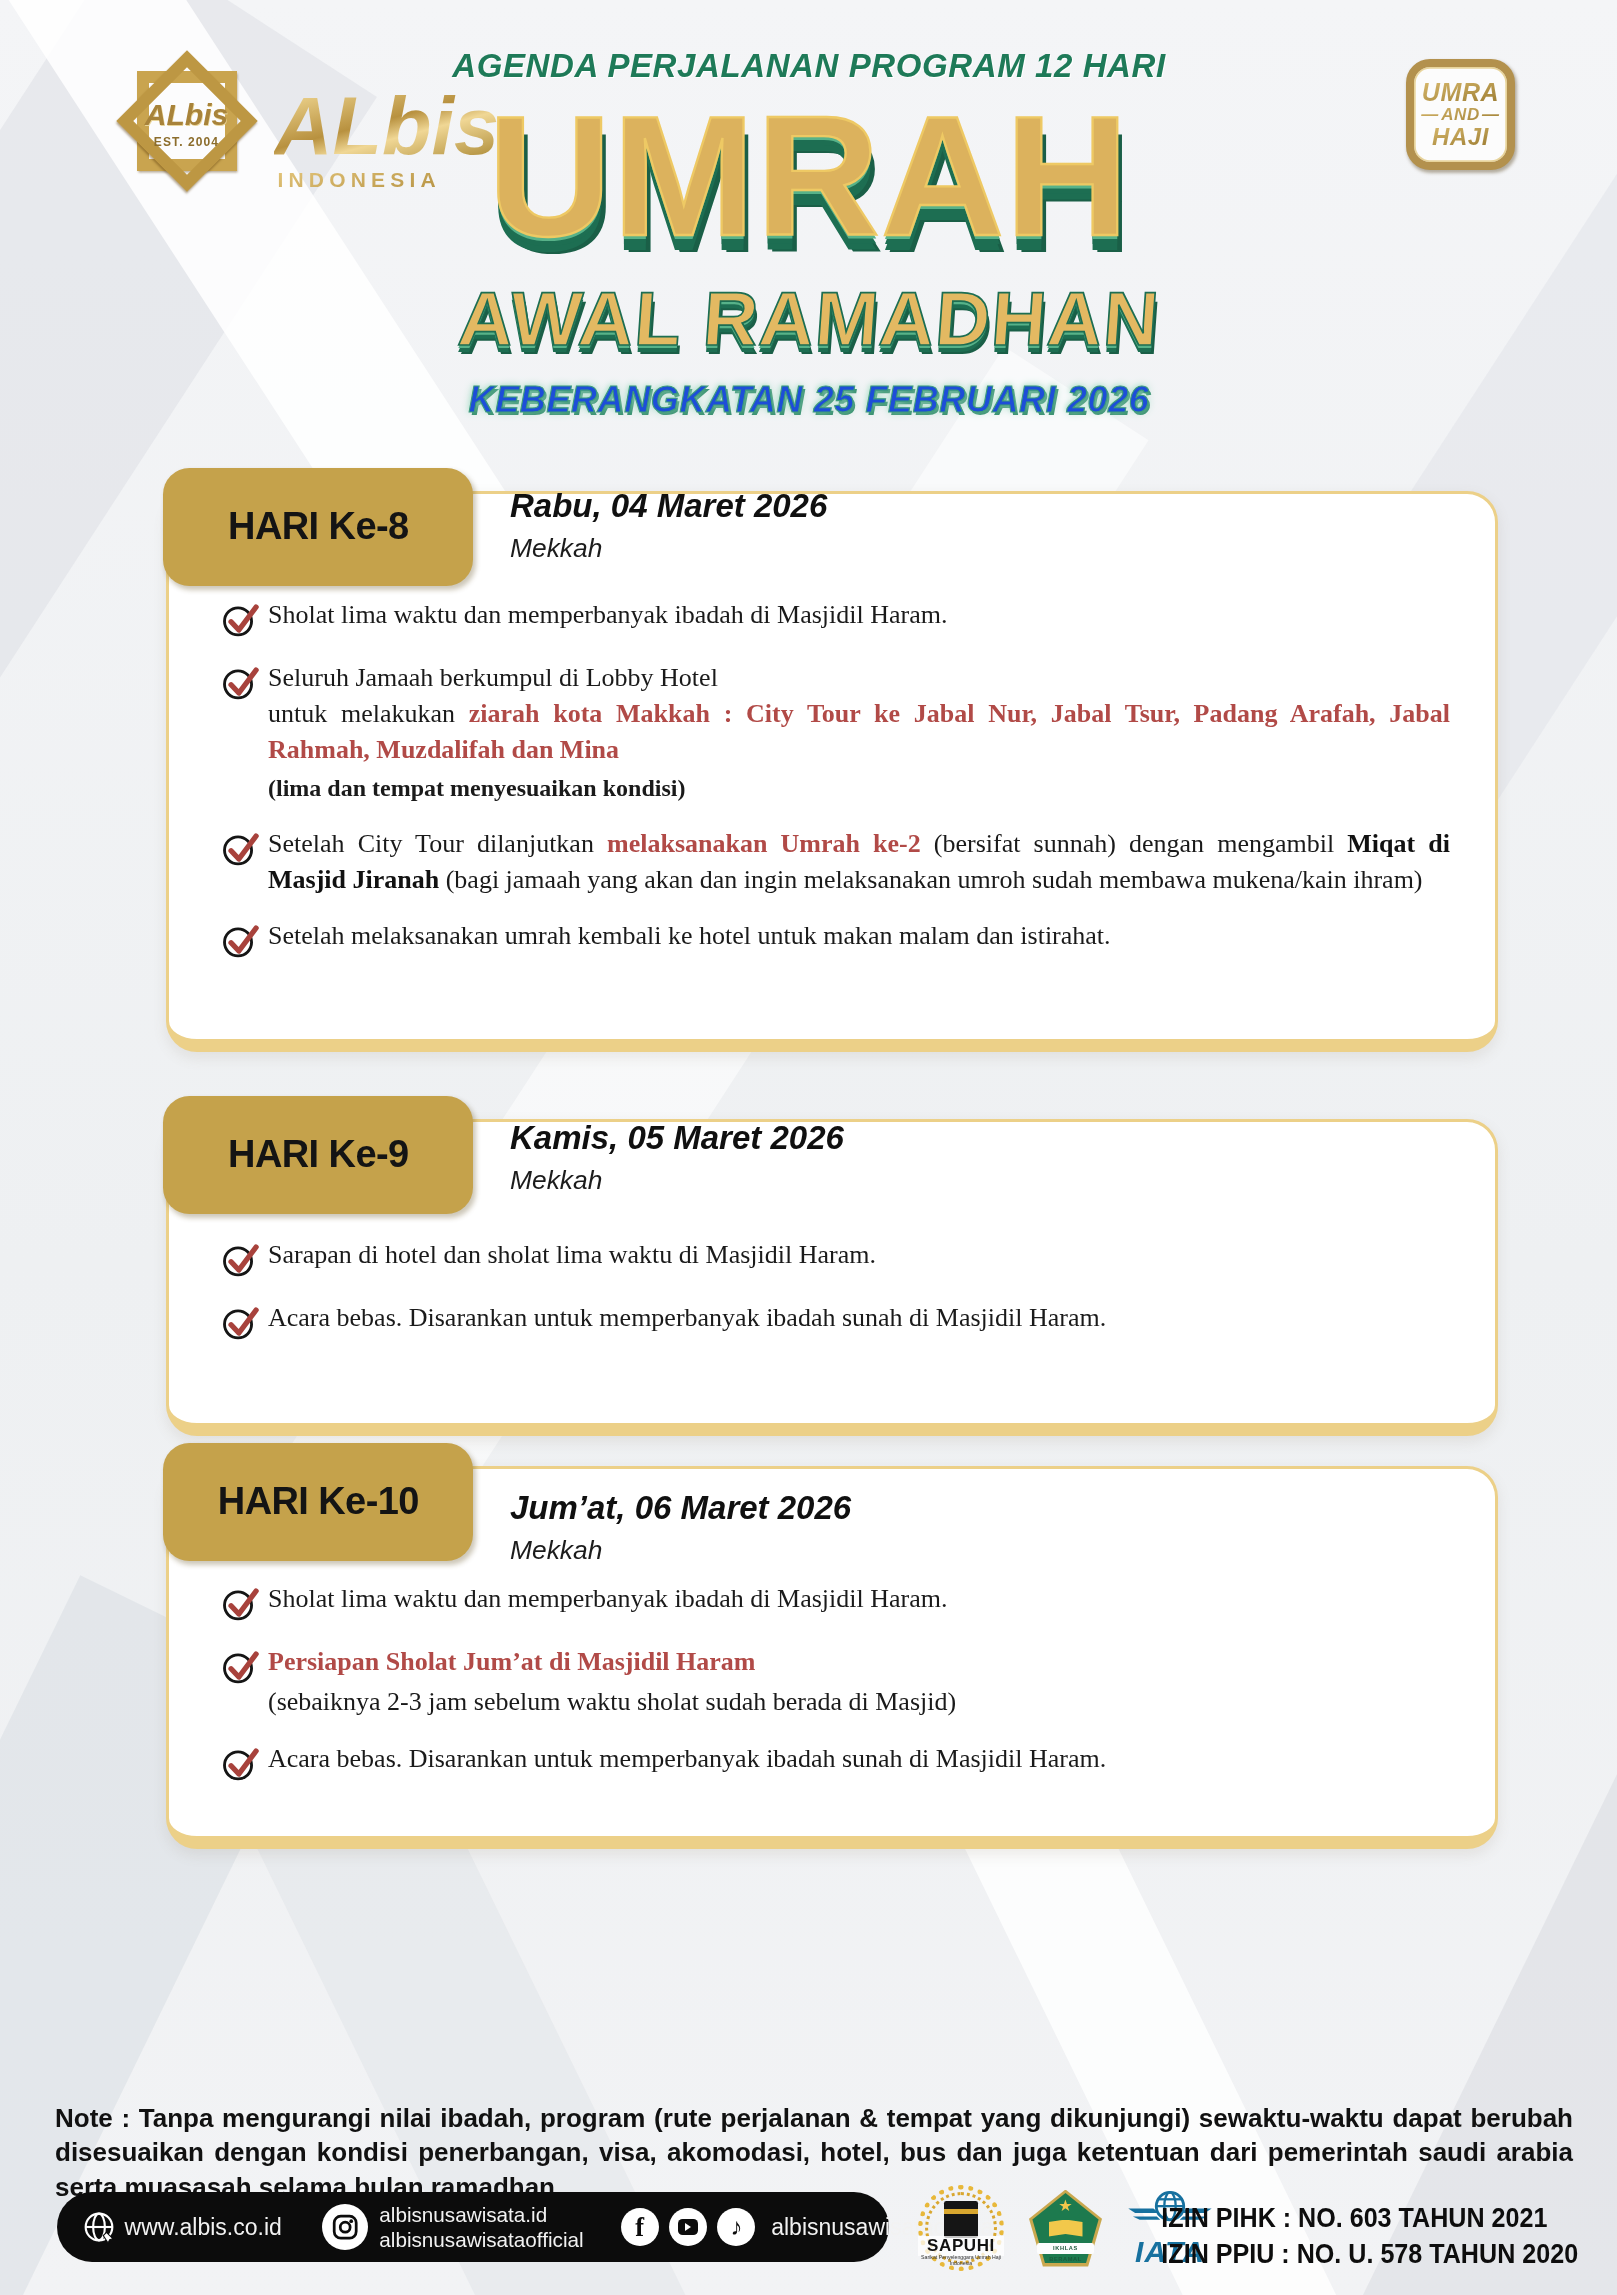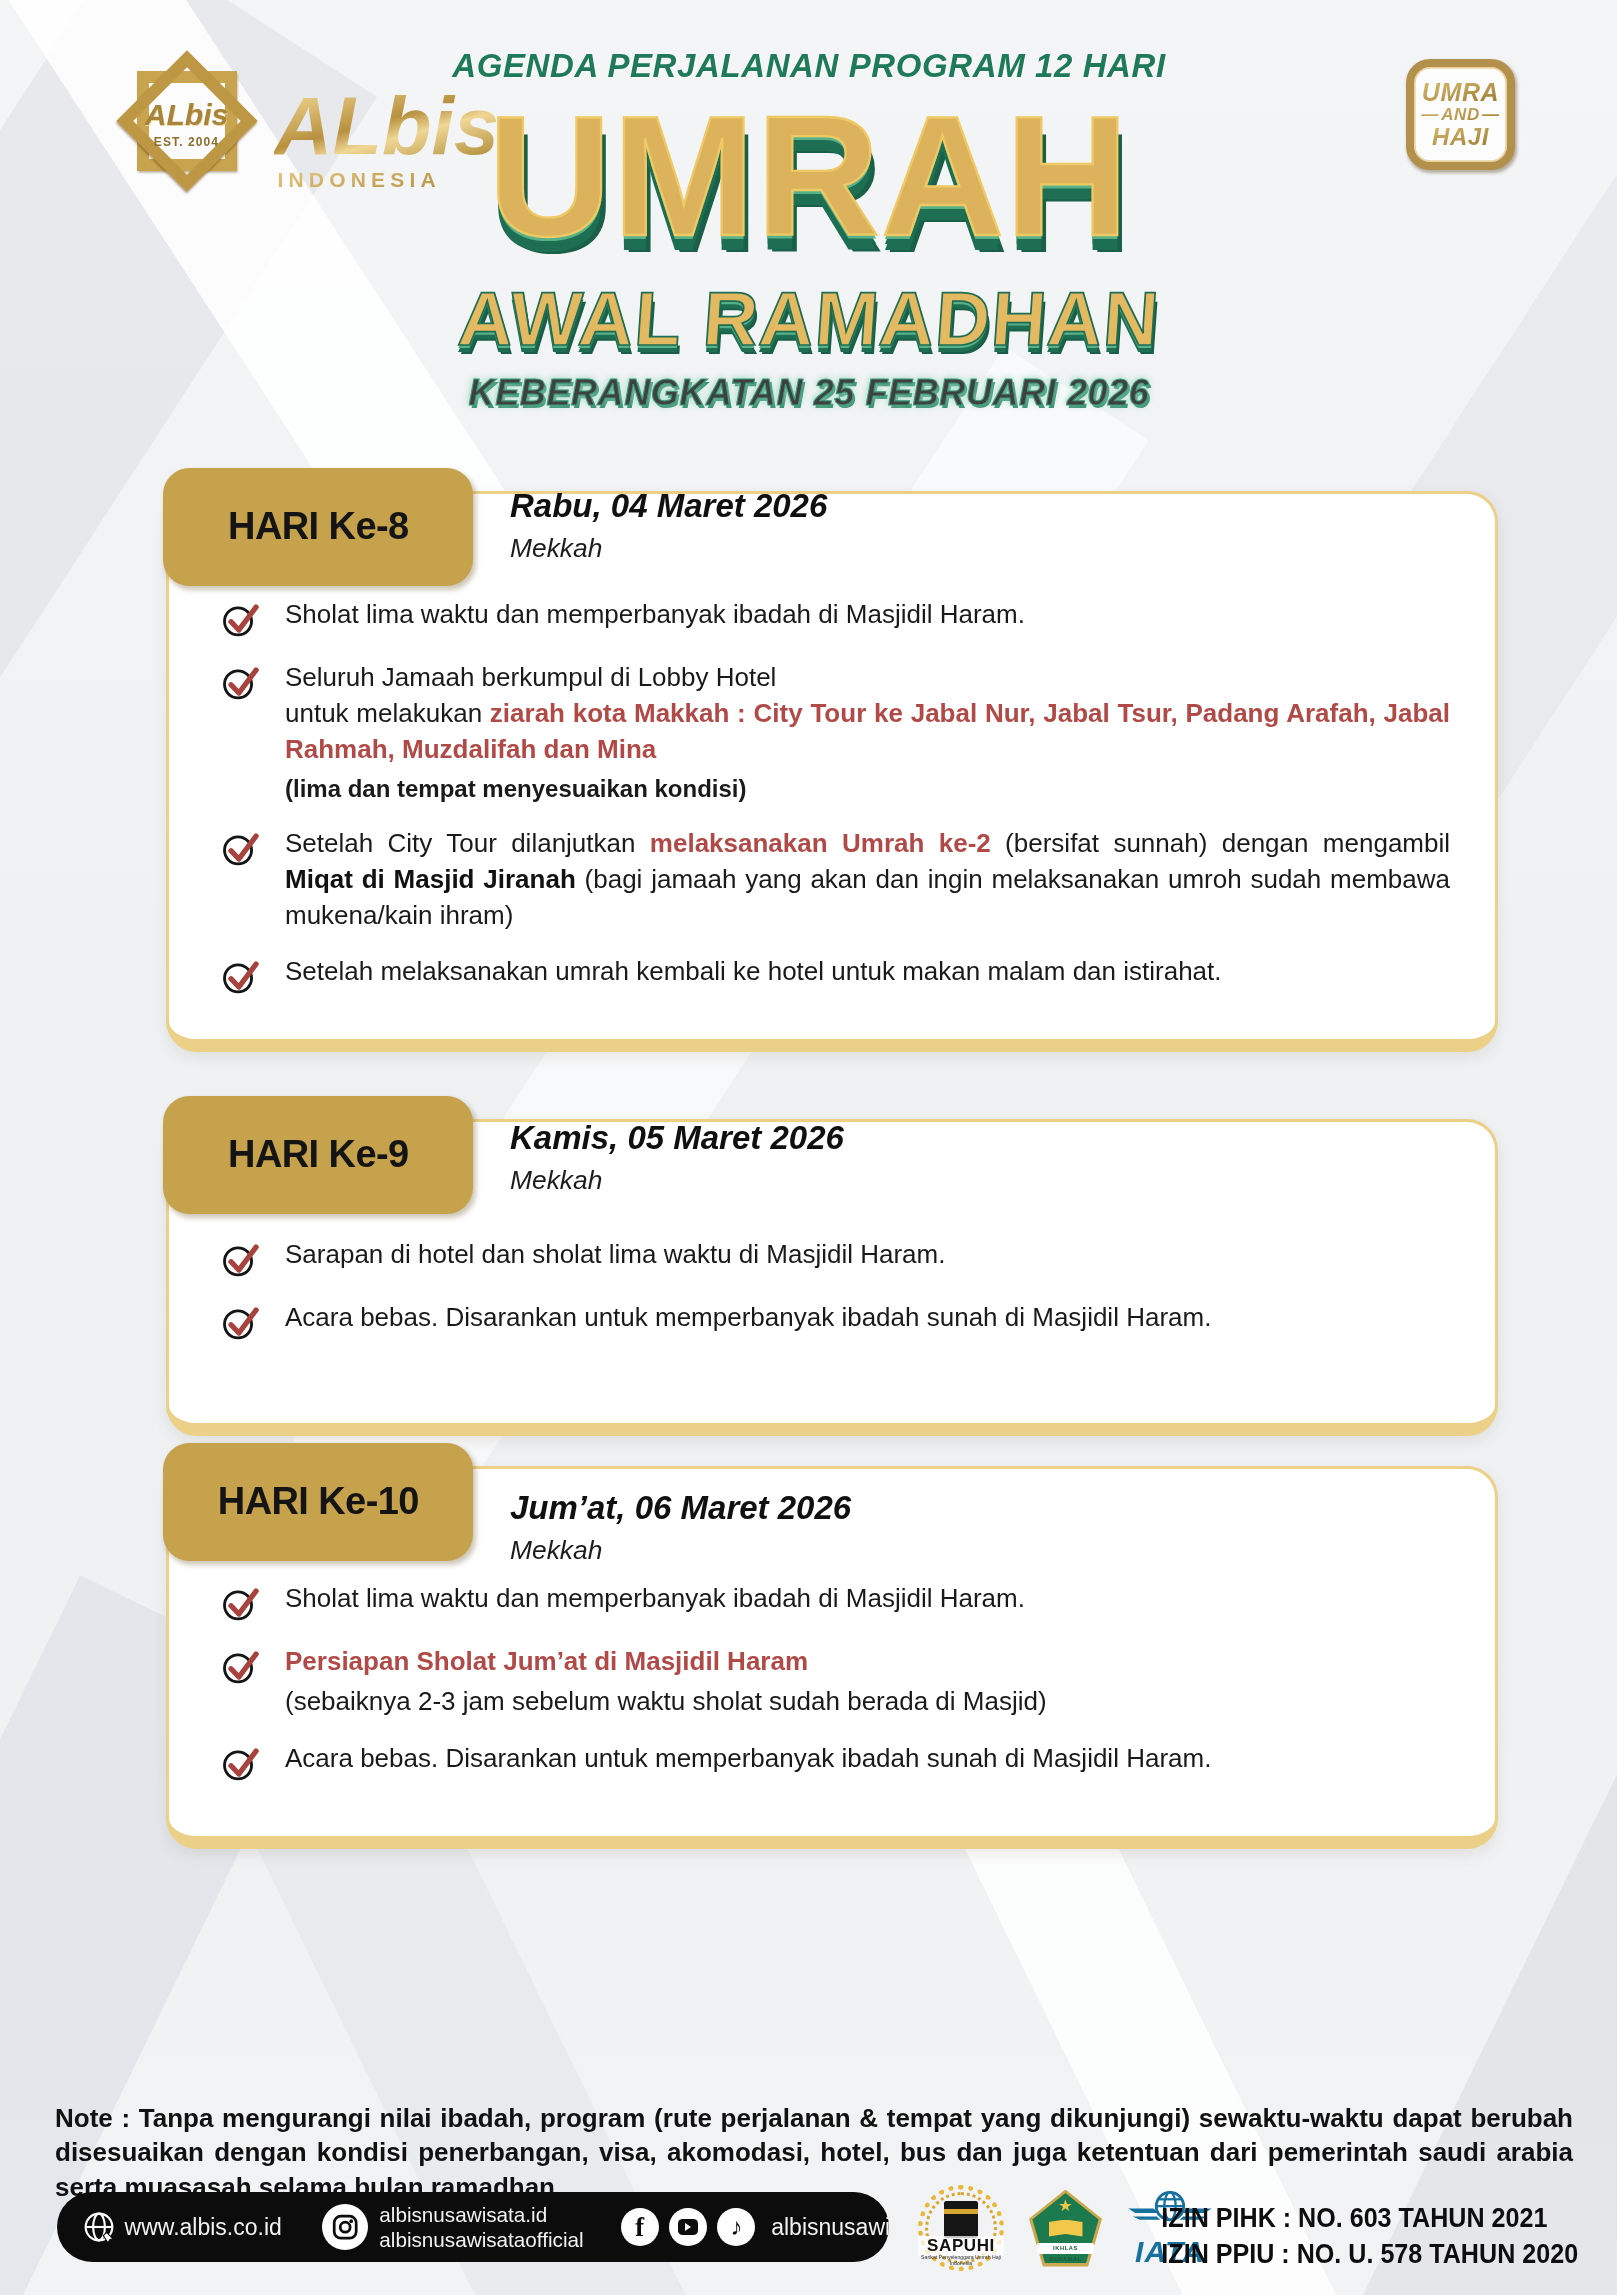--- a/index.html
+++ b/index.html
@@ -49,21 +49,21 @@
   .lr3{font-size:24px;line-height:1;}
 
   .title-stack{position:absolute;left:50%;top:47px;transform:translateX(-50%);width:1205px;text-align:center;z-index:2;}
   .kicker{font-size:33px;font-weight:900;font-style:italic;color:#1e7a58;letter-spacing:0.6px;text-shadow:1.1px 1.1px 0 #ffffff;}
   .umrah{margin-top:4.6px;font-size:171px;line-height:1;font-weight:900;letter-spacing:1.1px;color:#dcb25d;
     -webkit-text-stroke:2.3px #eec964;
     text-shadow:0 4px 0 #57b289, 0 9.2px 0 #1d6e52, 0 15px 0 #1d6e52, 4.6px 17px 0 #1a5f47;}
   .awal{margin-top:20.7px;font-size:76px;line-height:1;font-weight:900;transform:skewX(-4deg);color:#e3b962;
     -webkit-text-stroke:1.7px #1d6e52;
     text-shadow:0 2.9px 0 #57b289, 0 6.9px 0 #1d6e52, 2.9px 9.2px 0 #1a5f47;letter-spacing:1.1px;}
-  .depart{margin-top:15px;font-size:36px;font-weight:900;font-style:italic;color:#404040;letter-spacing:0.6px;
+  .depart{margin-top:22px;font-size:36px;font-weight:900;font-style:italic;color:#1d4ed8;letter-spacing:0.6px;
     -webkit-text-stroke:1.1px #3d9c7b;
     text-shadow:0 0 9.2px #a5dcc6, 2.3px 2.9px 0 #2f8a68, -1.1px -1.1px 4.6px #bfe6d6;}
 
   
   .card{position:absolute;left:166px;width:1326px;background:#ffffff;z-index:2;
     border:3.4px solid #ecd088;border-bottom:13.8px solid #ecd088;border-radius:31px;
     box-shadow:0 5.7px 13.8px rgba(120,110,80,.12);}
   .card8{top:491px;height:545px;}
   .card9{top:1119px;height:301px;}
   .card10{top:1466px;height:367px;}
@@ -77,21 +77,21 @@
   .c-date{font-size:33px;font-weight:800;color:#101010;letter-spacing:0;font-style:italic;}
   .c-city{font-size:26.4px;font-style:italic;color:#1c1c1c;margin-top:8px;}
 
   .bullets{margin:0 45px 0 51px;}
   .card8 .bullets{margin-top:103px;}
   .card9 .bullets{margin-top:115px;}
   .card10 .bullets{margin-top:112px;}
   .bullet{display:flex;align-items:flex-start;}
   .bullet + .bullet{margin-top:20.7px;}
   .check{width:41px;height:41px;flex:0 0 41px;margin-top:1.1px;}
-  .btext{margin:0 0 0 24px;font-size:26px;line-height:1.38;color:#1a1a1a;text-align:justify;flex:1;}
+  .btext{margin:0 0 0 7px;font-size:26px;line-height:1.38;color:#1a1a1a;text-align:justify;flex:1;font-family:Liberation Serif, serif;}
   .b-line1{display:block;text-align:left;}
   .b-red{color:#b14a47;font-weight:700;}
   .b-bold{font-weight:700;color:#111;}
   .b-note-bold{display:block;font-weight:700;font-size:24px;margin-top:4.6px;text-align:left;}
   .b-note{display:block;margin-top:4.6px;text-align:left;}
 
   
   .note{position:absolute;left:55px;top:2075px;width:1518px;z-index:2;
     font-size:26px;font-weight:700;line-height:1.32;color:#111;text-align:justify;}
 

